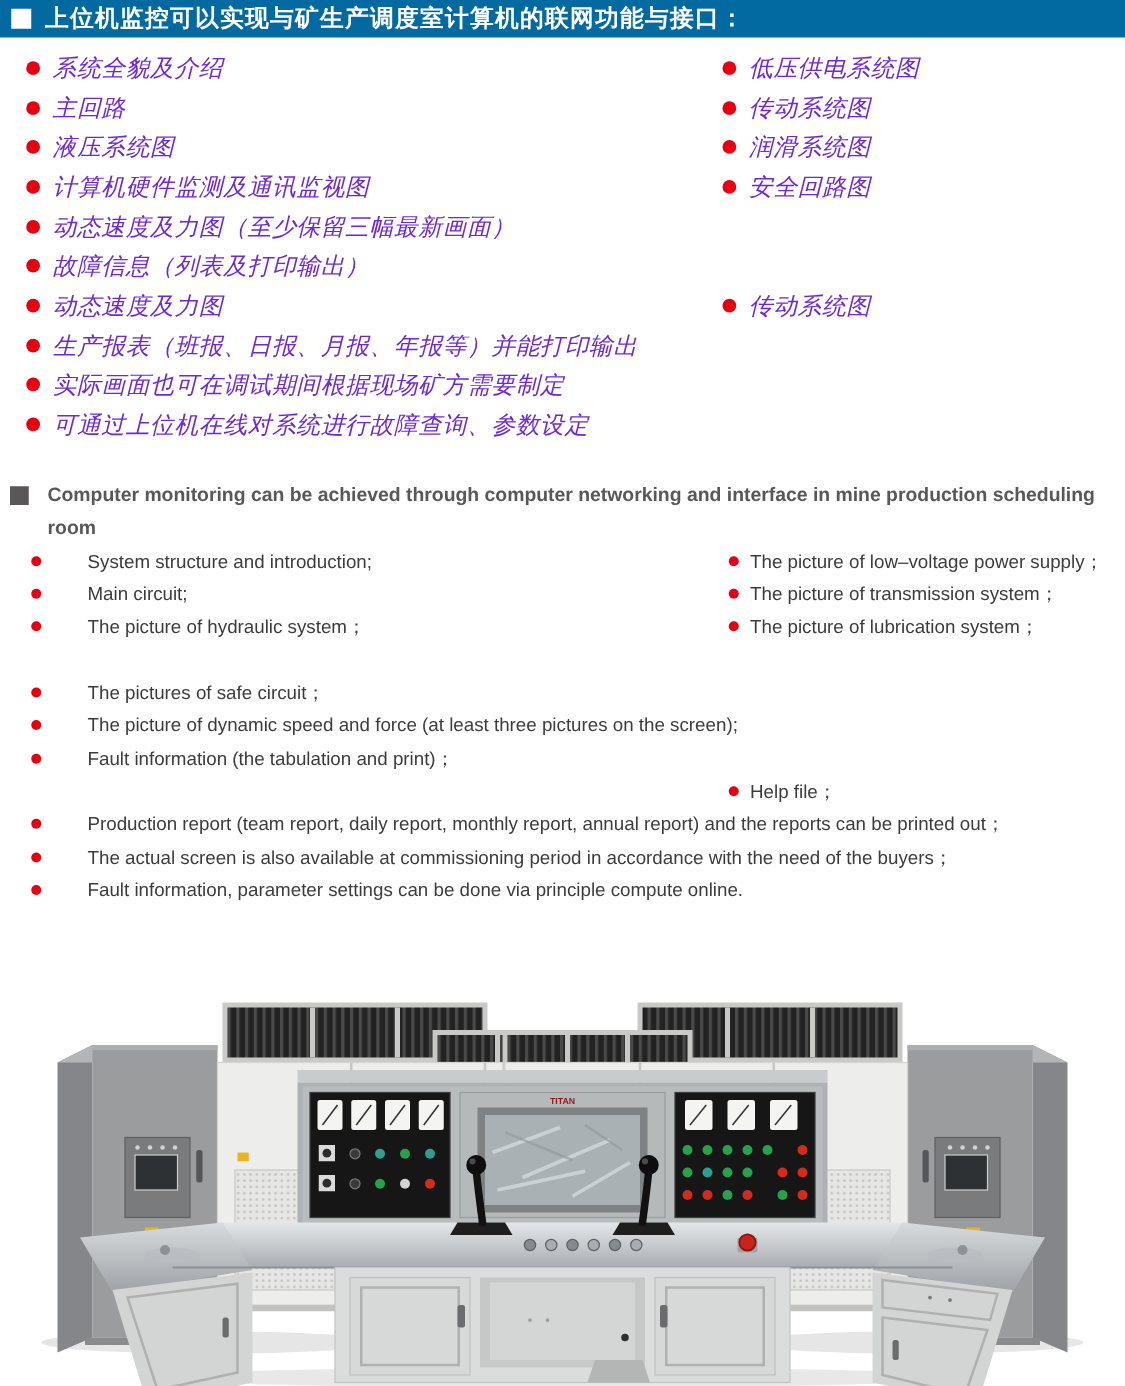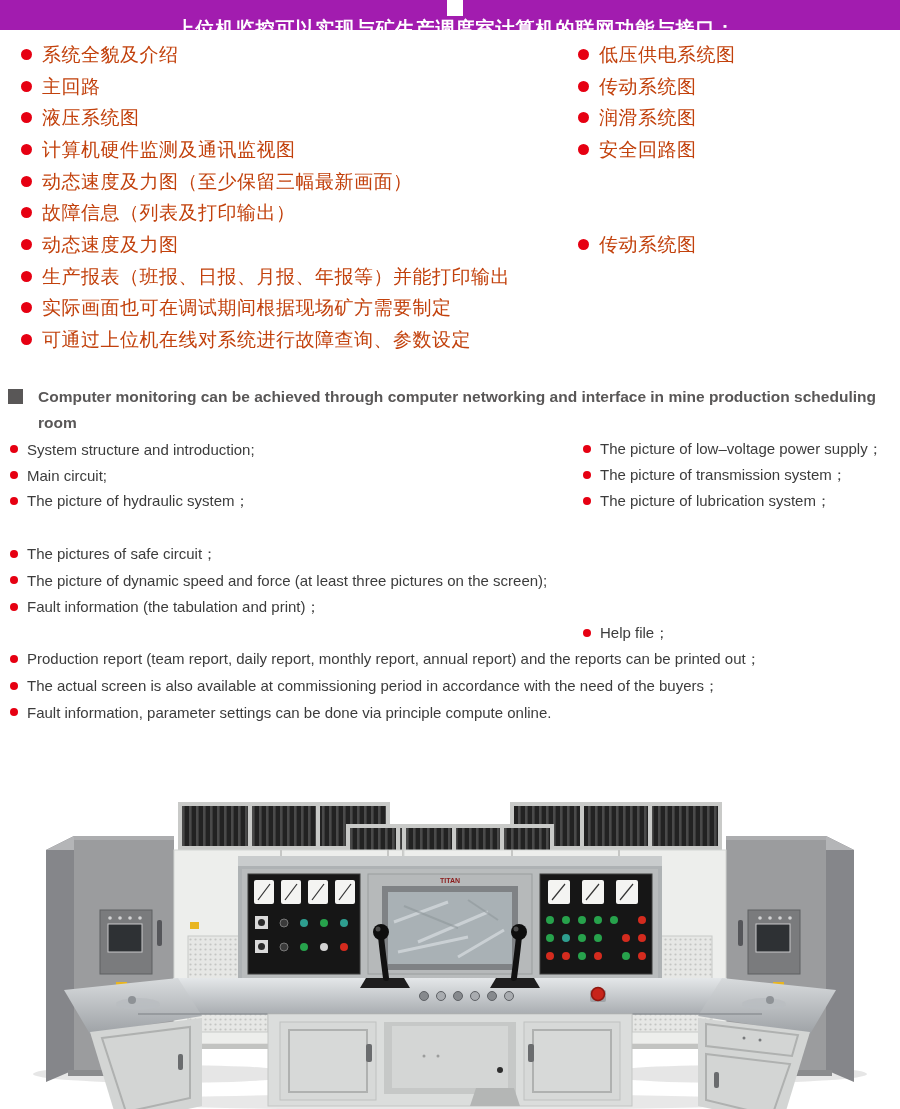--- a/index.html
+++ b/index.html
@@ -1,39 +1,39 @@
 <!DOCTYPE html>
 <html><head>
 <meta charset="utf-8">
 <style>
   html,body{margin:0;padding:0;background:#ffffff;}
   .page{position:relative;width:900px;height:1109px;background:#ffffff;overflow:hidden;
         font-family:"Liberation Sans","DejaVu Sans",sans-serif;}
 
   
-  .header-bar{position:absolute;left:0;top:0;width:900px;height:30px;background:#a21caf;
-              display:flex;align-items:center;flex-direction:column;}
+  .header-bar{position:absolute;left:0;top:0;width:900px;height:30px;background:#0369a1;
+              display:flex;align-items:center;}
   .header-square{width:16px;height:16px;background:#ffffff;margin-left:9px;flex:0 0 auto;}
   .header-title{color:#ffffff;font-size:19px;font-weight:bold;margin-left:11px;letter-spacing:1px;white-space:nowrap;}
 
   
   .cn-item{position:absolute;height:31px;display:flex;align-items:center;
-           font-size:19px;color:#c2410c;letter-spacing:.5px;white-space:nowrap;}
+           font-size:19px;color:#6d28d9;letter-spacing:.5px;white-space:nowrap;font-style:italic;}
   .cn-item .dot{width:11px;height:11px;border-radius:50%;background:#E60012;margin-right:10px;flex:0 0 auto;}
   .cn-left{left:21px;}
   .cn-right{left:578px;}
 
   
   .en-heading{position:absolute;left:8px;top:384px;width:872px;color:#595757;
               font-size:15.5px;font-weight:bold;line-height:26px;padding-left:30px;}
   .en-heading .sq{position:absolute;left:0;top:5px;width:15px;height:15px;background:#595757;}
   .en-item{position:absolute;height:26px;display:flex;align-items:center;
            font-size:15px;color:#3c3c3c;white-space:nowrap;}
   .en-item .dot{width:8px;height:8px;border-radius:50%;background:#E60012;margin-right:9px;flex:0 0 auto;}
-  .en-left{left:10px;}
+  .en-left{left:25px;gap:28px;}
   .en-right{left:583px;}
 
   
   .equipment{position:absolute;left:28px;top:772px;width:844px;height:337px;}
 </style>
 </head>
 <body>
 
 <div class="page">
 

